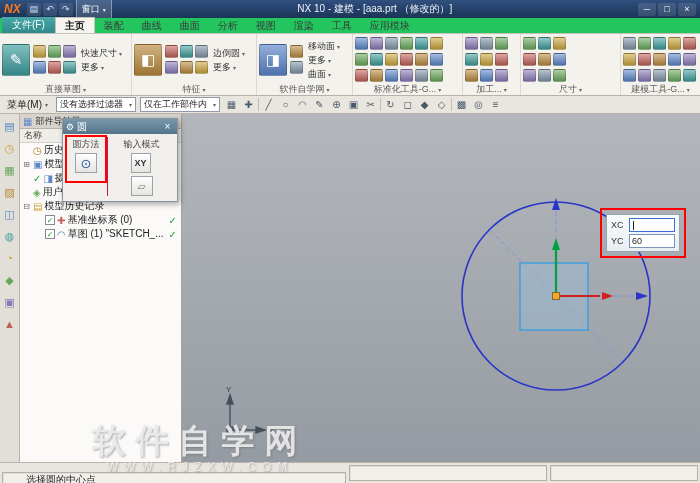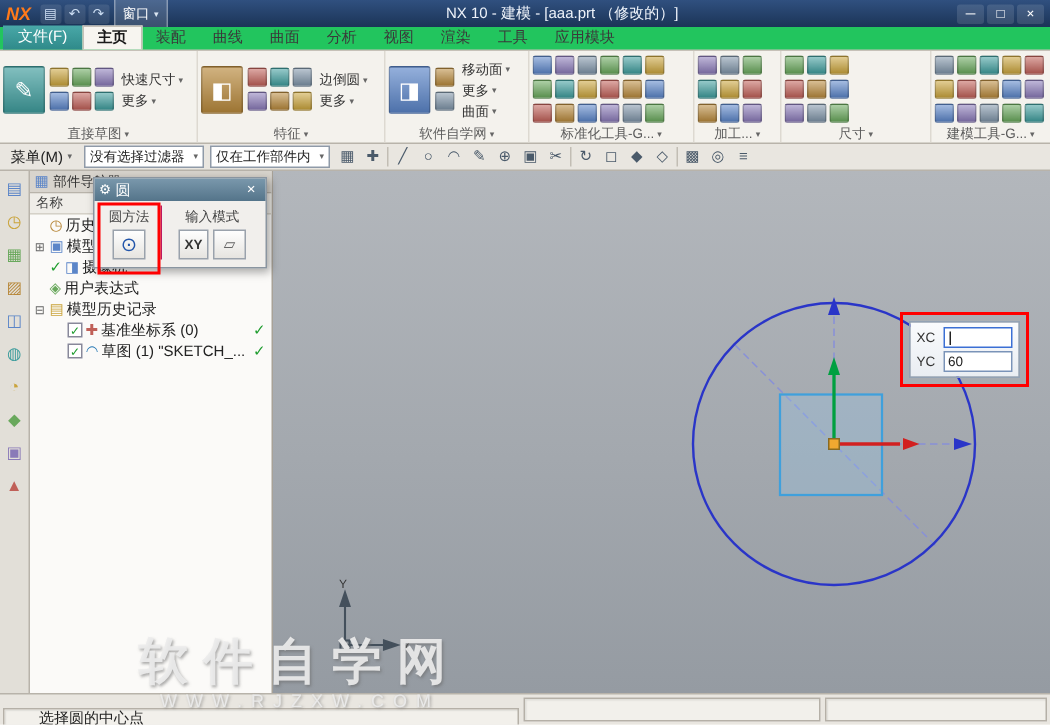--- a/index.html
+++ b/index.html
@@ -70,21 +70,21 @@
   .dlg-header{height:15px;background:linear-gradient(#7a98ac,#54748a);color:#fff;display:flex;align-items:center;padding:0 3px;gap:3px;font-size:10px;}
   .dlg-gear{font-size:9px;}
   .dlg-close{margin-left:auto;width:13px;text-align:center;font-size:10px;}
   .dlg-body{display:flex;padding:3px 2px 5px;position:relative;}
   .dlg-sec{display:flex;flex-direction:column;align-items:center;gap:2px;box-sizing:border-box;}
   .dlg-sec.method{width:42px;position:relative;padding-top:1px;}
   .dlg-sec.input{flex:1;border-left:1px solid #be185d;padding-top:1px;}
   .dlg-label{font-size:9px;color:#444;white-space:nowrap;}
   .dlg-btn{width:22px;height:20px;background:linear-gradient(#fefefe,#e6e4e0);border:1px solid #9aa2ac;display:flex;align-items:center;justify-content:center;font-size:13px;color:#2255aa;box-sizing:border-box;}
   .dlg-btn.xy{font-size:9px;font-weight:bold;color:#333;width:20px;}
-  .dlg-btnrow{display:flex;gap:3px;}
+  .dlg-btnrow{display:flex;gap:3px;flex-direction:column;}
   .redbox{position:absolute;border:2px solid #f00;pointer-events:none;z-index:5;}
   .method-red{left:0px;top:-2px;width:38px;height:44px;}
 
   
   .viewport{position:absolute;left:182px;top:0;right:0;bottom:0;background:linear-gradient(180deg,#b3b7bc 0%,#a3a8ae 55%,#959ba2 100%);overflow:hidden;}
   .vsvg{position:absolute;left:0;top:0;}
   .coord-overlay{position:absolute;left:424px;top:100px;background:linear-gradient(#fafbfd,#e9edf2);border:1px solid #93a2b4;padding:3px 4px;display:flex;flex-direction:column;gap:2px;z-index:10;}
   .crow{display:flex;align-items:center;gap:3px;}
   .clabel{font-size:9px;color:#333;width:15px;}
   .cinput{width:40px;height:12px;background:#fff;border:1px solid #7a93b8;font-size:9px;padding:0 2px;display:flex;align-items:center;box-sizing:content-box;}

